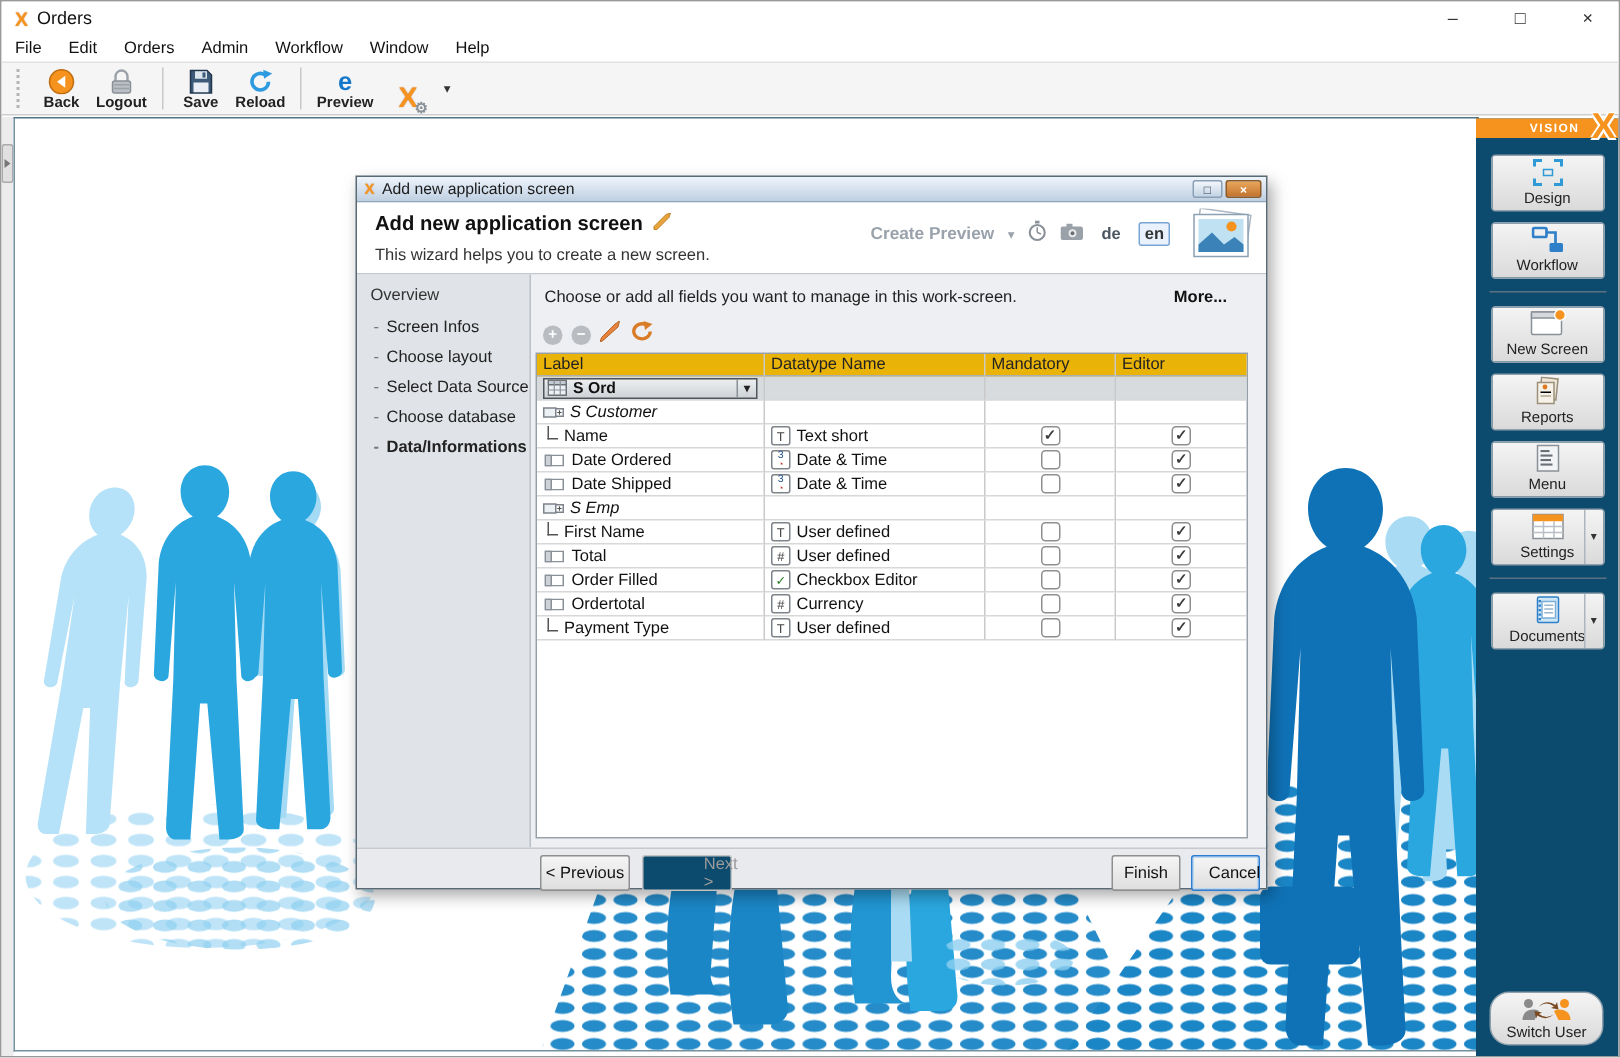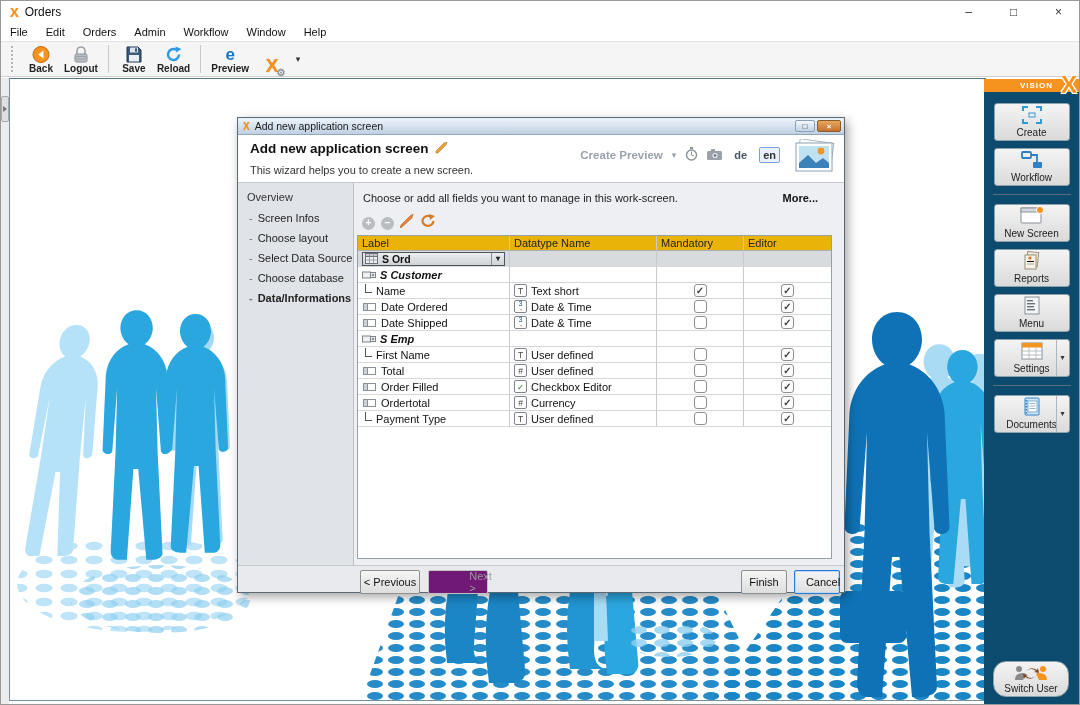--- a/index.html
+++ b/index.html
@@ -69,30 +69,30 @@
   
   .ftable{position:absolute;left:3px;top:52px;width:475px;height:324px;background:#fff;border:1px solid #97a0a8;}
   .trow{display:grid;grid-template-columns:152px 147px 87px 87px;}
   .thead .tcell{height:15px;border-bottom:1px solid #a9afb5;background:#eab308;font-size:11px;color:#222;}
   .tcell{position:relative;border-right:1px solid #c9c9c9;padding:1px 4px;display:flex;align-items:center;font-size:11px;color:#111;height:16px;overflow:hidden;white-space:nowrap;}
   .tcell:last-child{border-right:none;}
   .brow .tcell{border-bottom:1px solid #d8d8d8;}
   .brow.combo{background:#d8dbde;}
   .combo-box{display:flex;align-items:center;width:146px;height:14px;border:1px solid #4e555c;background:linear-gradient(#eceef0,#cfd3d6);font-weight:bold;font-size:10.5px;}
   .combo-box .cb-arrow{margin-left:auto;border-left:1px solid #8a9097;height:100%;width:13px;display:flex;align-items:center;justify-content:center;font-size:8px;color:#222;}
-  .grp{font-weight:bold;font-style:italic;}
+  .grp{font-weight:normal;font-style:italic;}
   .tree-l{display:inline-block;width:7px;height:9px;border-left:1px solid #555;border-bottom:1px solid #555;margin:0 4px 4px 3px;}
   .dt-ico{display:inline-flex;align-items:center;justify-content:center;width:13px;height:13px;border:1px solid #7d838a;border-radius:2px;background:#fff;font-size:8.5px;margin-right:4px;flex:none;color:#444;}
   .cb{display:inline-block;width:13px;height:13px;border:1px solid #8f8f8f;border-radius:3px;background:#fff;margin:0 auto;text-align:center;font-size:10px;line-height:12px;color:#3c3c3c;font-weight:bold;}
   .ckcell{justify-content:center;}
 
   
   .dlg-footer{position:absolute;left:0;bottom:0;width:100%;height:27px;background:#e8eaed;border-top:1px solid #c6cace;}
   .btn{position:absolute;top:4px;height:24px;background:linear-gradient(#f5f5f5,#dedede);border:1px solid #8f8f8f;border-radius:2px;font-size:11px;color:#111;display:flex;align-items:center;justify-content:center;}
-  .btn.disabled{color:#9b9b9b;background:#701a75;border-color:#c2c2c2;padding-left:45px;}
+  .btn.disabled{color:#9b9b9b;background:#0c4a6e;border-color:#c2c2c2;padding-left:45px;}
   .btn.default{border:1px solid #2b7cd3;box-shadow:0 0 0 1px #bcd7f2 inset;padding-left:12px;}
 </style>
 </head>
 <body>
 
 <div id="app">
 
   <div class="titlebar">
     <span class="app-xlogo">X</span>
     <span>Orders</span>
@@ -226,21 +226,21 @@
             <svg width="22" height="20" viewBox="0 0 22 20">
               <g stroke="#2f9bd6" stroke-width="2" fill="none">
                 <path d="M2,6 V2 H7"></path>
                 <path d="M15,2 H20 V6"></path>
                 <path d="M20,14 V18 H15"></path>
                 <path d="M7,18 H2 V14"></path>
               </g>
               <rect x="8" y="8" width="6" height="4" fill="none" stroke="#2f9bd6"></rect>
             </svg>
           </div>
-          <span class="vp-label">Create</span>
+          <span class="vp-label">Design</span>
         </div>
         <div class="vp-btn">
           <div class="vp-ico">
             <svg width="22" height="20" viewBox="0 0 22 20">
               <rect x="1" y="2" width="9" height="6" rx="1" fill="none" stroke="#2f80c8" stroke-width="1.8"></rect>
               <rect x="12" y="12" width="9" height="6" rx="1" fill="#2f80c8"></rect>
               <path d="M10,5 H16 V12" fill="none" stroke="#2f80c8" stroke-width="1.8"></path>
             </svg>
           </div>
           <span class="vp-label">Workflow</span>

